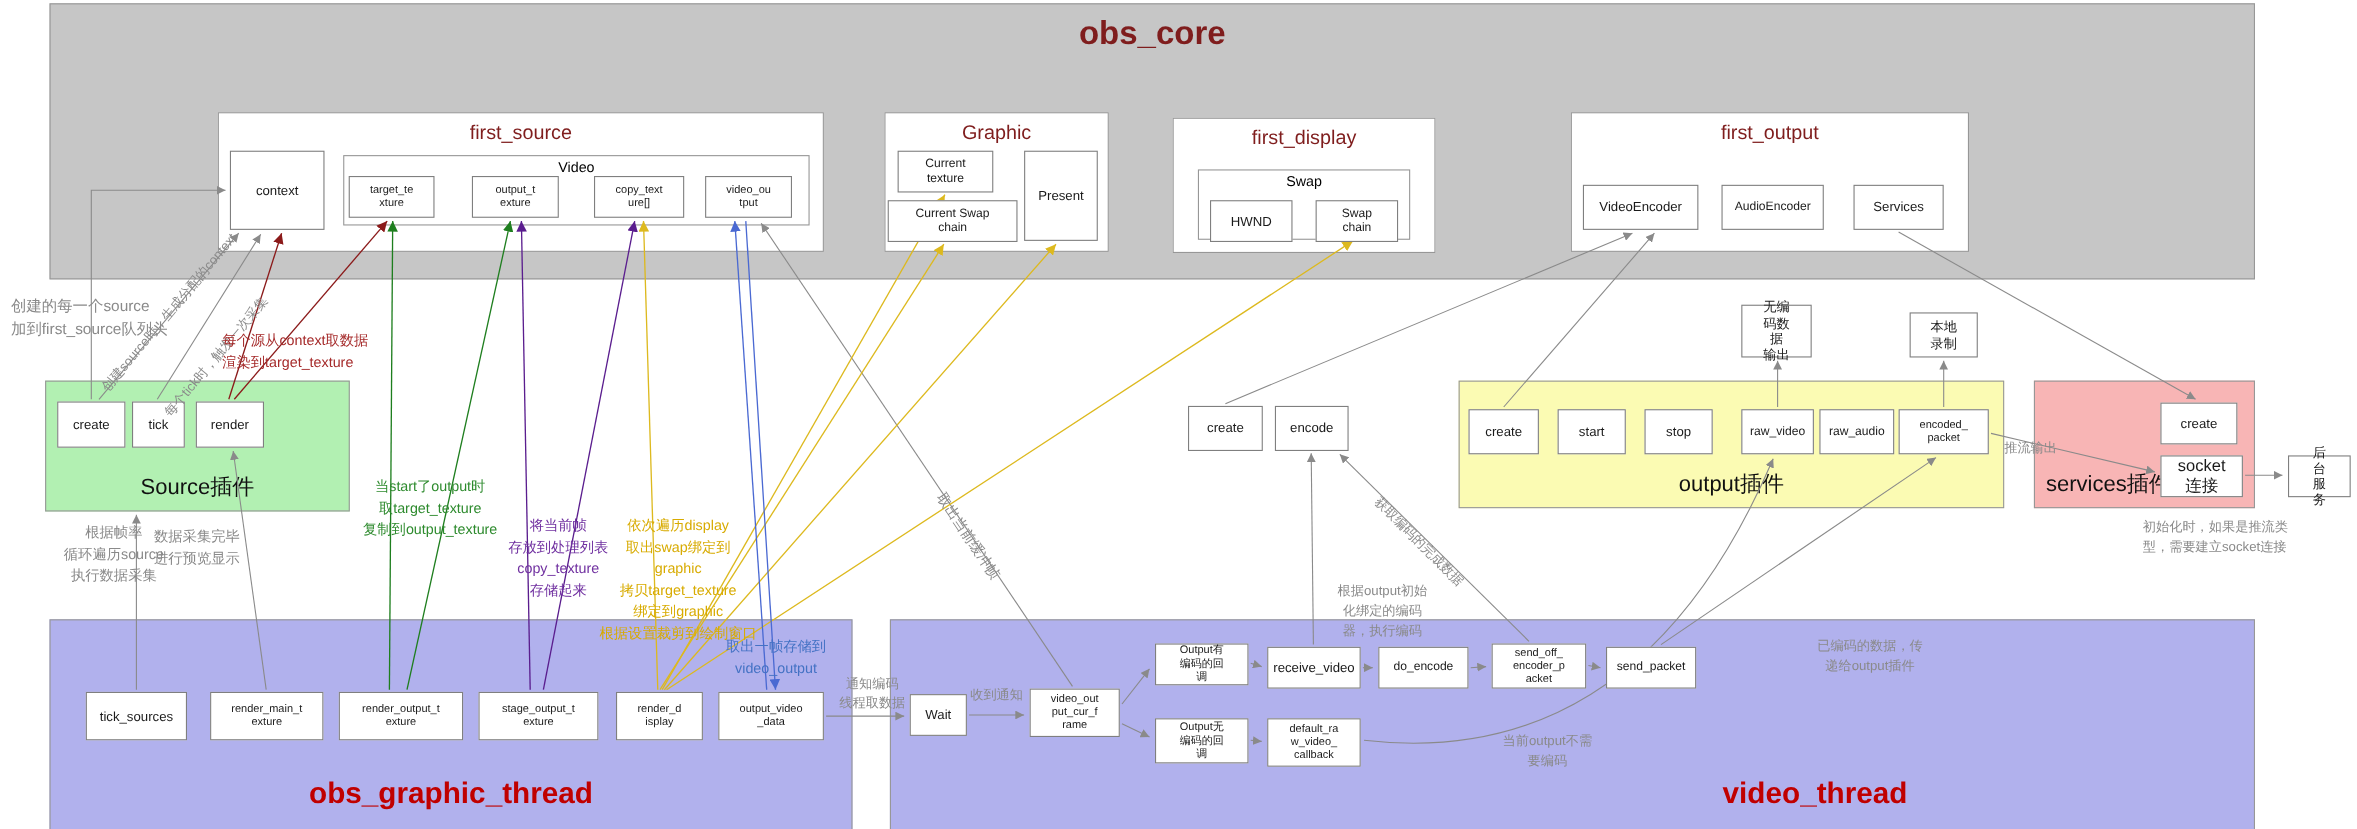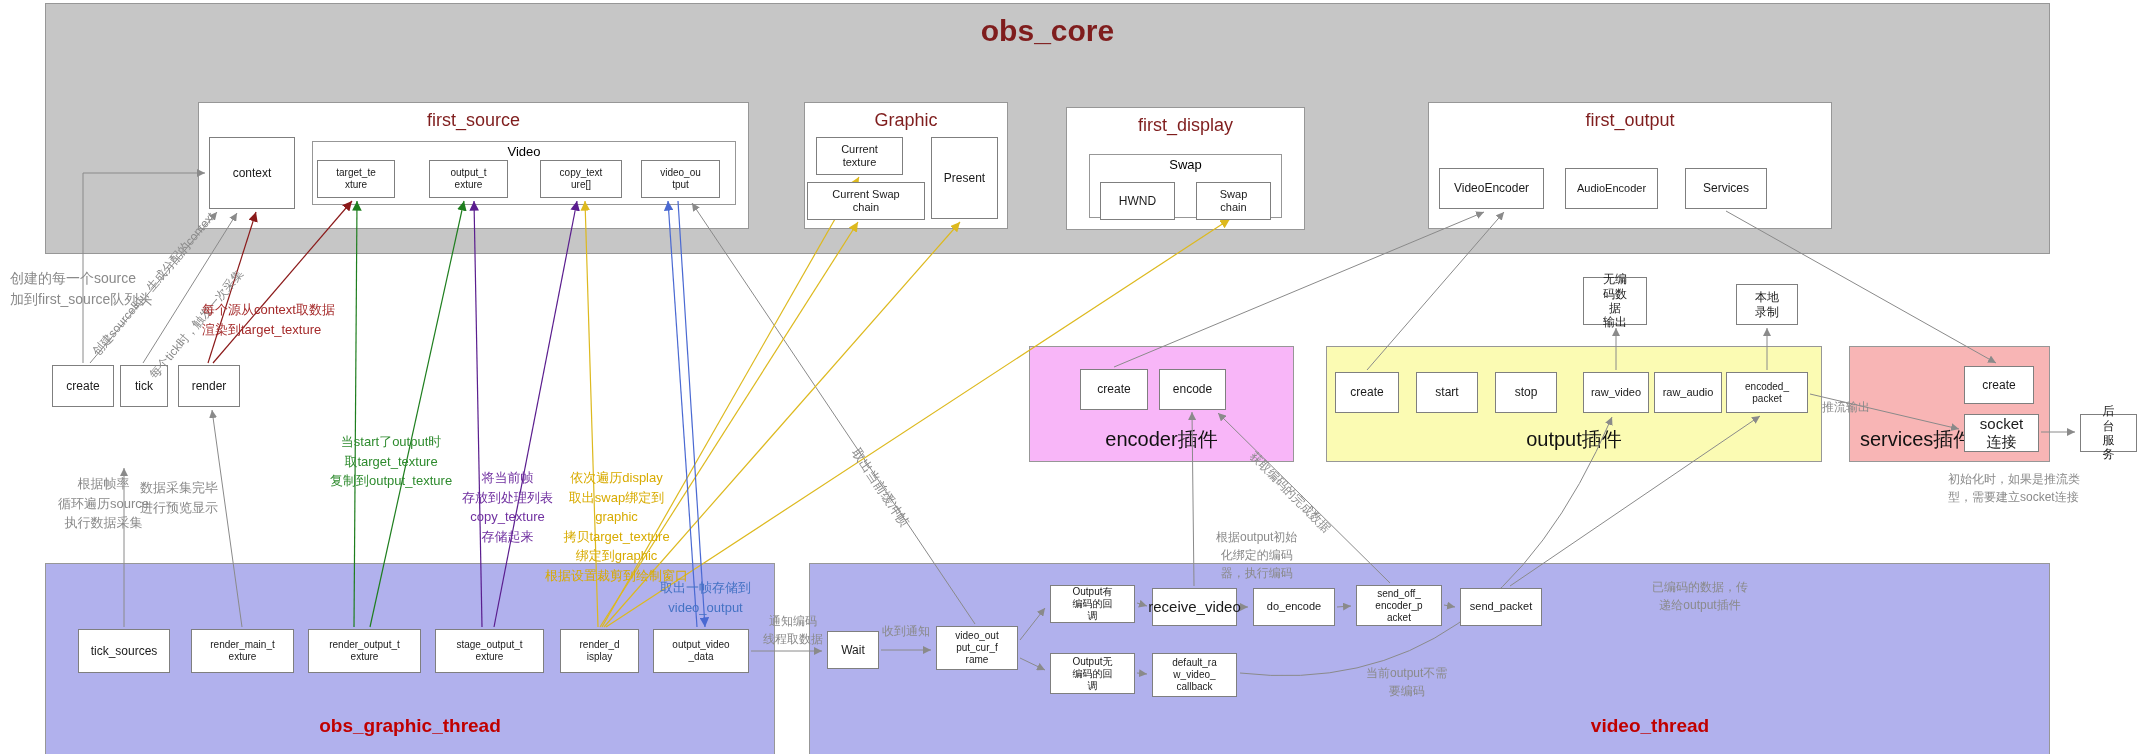--- a/index.html
+++ b/index.html
@@ -4,21 +4,21 @@
 <style>
   * { margin:0; padding:0; box-sizing:border-box; }
   html,body { background:#fff; }
   body { font-family:"Liberation Sans","DejaVu Sans",sans-serif; color:#1a1a1a; }
   #canvas { position:relative; width:2143px; height:754px; overflow:hidden; background:#fff; }
   .sect { position:absolute; border:1px solid #979797; }
   .wsect { background:#ffffff; }
   .sect-title { position:absolute; left:0; right:0; text-align:center; color:#7f1d1d; font-size:18px; }
   .wrap-title { position:absolute; left:0; right:0; top:2px; text-align:center; color:#000; font-size:13px; }
   .plugin-title { position:absolute; bottom:8px; left:0; right:0; text-align:center; color:#111; font-size:20px; }
-  .thread-title { position:absolute; bottom:18px; text-align:center; color:#c00000; font-size:19px; font-weight:bold; }
+  .thread-title { position:absolute; bottom:18px; text-align:center; color:#c00000; font-size:27px; font-weight:bold; }
   .box { position:absolute; background:#fff; border:1px solid #7f7f7f; display:flex; align-items:center; justify-content:center;
          text-align:center; font-size:12px; line-height:1.2; white-space:pre-line; padding:18px; color:#1a1a1a; }
   .sm { font-size:10px; word-break:break-all; }
   .note { position:absolute; color:#8a8a8a; font-size:12px; line-height:1.5; white-space:pre; }
   .nc { text-align:center; }
   .rot { transform-origin:0 50%; white-space:nowrap; }
   svg { position:absolute; left:0; top:0; }
 </style>
 </head>
 <body>
@@ -40,28 +40,28 @@
     <div class="sect-title" style="top:7px">Graphic</div>
   </div>
 
   <div class="sect wsect" style="left:1066px;top:107px;width:239px;height:123px">
     <div class="sect-title" style="top:7px">first_display</div>
   </div>
   <div class="sect wsect" style="left:1089px;top:154px;width:193px;height:64px">
     <div class="wrap-title">Swap</div>
   </div>
 
-  <div class="sect wsect" style="left:1428px;top:102px;width:404px;height:127px">
+  <div class="sect wsect" style="left:1428px;top:102px;width:362px;height:127px">
     <div class="sect-title" style="top:7px">first_output</div>
   </div>
 
-
-  <div class="sect" style="left:1029px;top:346px;width:265px;height:116px;background:#f8b6f8">
-    <div class="plugin-title">encoder插件</div>
-  </div>
+  <div class="sect" style="left:41px;top:346px;width:277px;height:119px;background:#b2f0b2">
+    <div class="plugin-title">Source插件</div>
+  </div>
+
 
   <div class="sect" style="left:1326px;top:346px;width:496px;height:116px;background:#fbfbb3">
     <div class="plugin-title">output插件</div>
   </div>
 
   <div class="sect" style="left:1849px;top:346px;width:201px;height:116px;background:#f8b5b5">
     <div class="plugin-title" style="left:10px;right:auto;text-align:left">services插件</div>
   </div>
 
   <div class="sect" style="left:45px;top:563px;width:730px;height:193px;background:#b1b1ed">
@@ -194,21 +194,21 @@
   <div class="box" style="left:78px;top:629px;width:92px;height:44px">tick_sources</div>
   <div class="box sm" style="left:191px;top:629px;width:103px;height:44px">render_main_texture</div>
   <div class="box sm" style="left:308px;top:629px;width:113px;height:44px">render_output_texture</div>
   <div class="box sm" style="left:435px;top:629px;width:109px;height:44px">stage_output_texture</div>
   <div class="box sm" style="left:560px;top:629px;width:79px;height:44px">render_display</div>
   <div class="box sm" style="left:653px;top:629px;width:96px;height:44px">output_video_data</div>
 
   <div class="box" style="left:827px;top:631px;width:52px;height:38px">Wait</div>
   <div class="box sm" style="left:936px;top:626px;width:82px;height:44px">video_output_cur_frame</div>
   <div class="box sm" style="left:1050px;top:585px;width:85px;height:37px">Output有编码的回调</div>
-  <div class="box" style="left:1152px;top:588px;width:85px;height:38px;font-size:15px">receive_video</div>
+  <div class="box" style="left:1152px;top:588px;width:85px;height:38px;font-size:12px">receive_video</div>
   <div class="box" style="left:1253px;top:588px;width:82px;height:38px;font-size:11px">do_encode</div>
   <div class="box sm" style="left:1356px;top:585px;width:86px;height:41px">send_off_encoder_packet</div>
   <div class="box" style="left:1460px;top:588px;width:82px;height:38px;font-size:11px">send_packet</div>
   <div class="box sm" style="left:1050px;top:653px;width:85px;height:41px">Output无编码的回调</div>
   <div class="box sm" style="left:1152px;top:653px;width:85px;height:44px">default_raw_video_callback</div>
 
   <div class="note" style="left:10px;top:268px;font-size:14px">创建的每一个source
 加到first_source队列头</div>
   <div class="note rot" style="left:95px;top:345px;transform:rotate(-50deg)">创建source时，生成分配的context</div>
   <div class="note rot" style="left:152px;top:368px;transform:rotate(-50deg)">每个tick时，触发一次采集</div>

